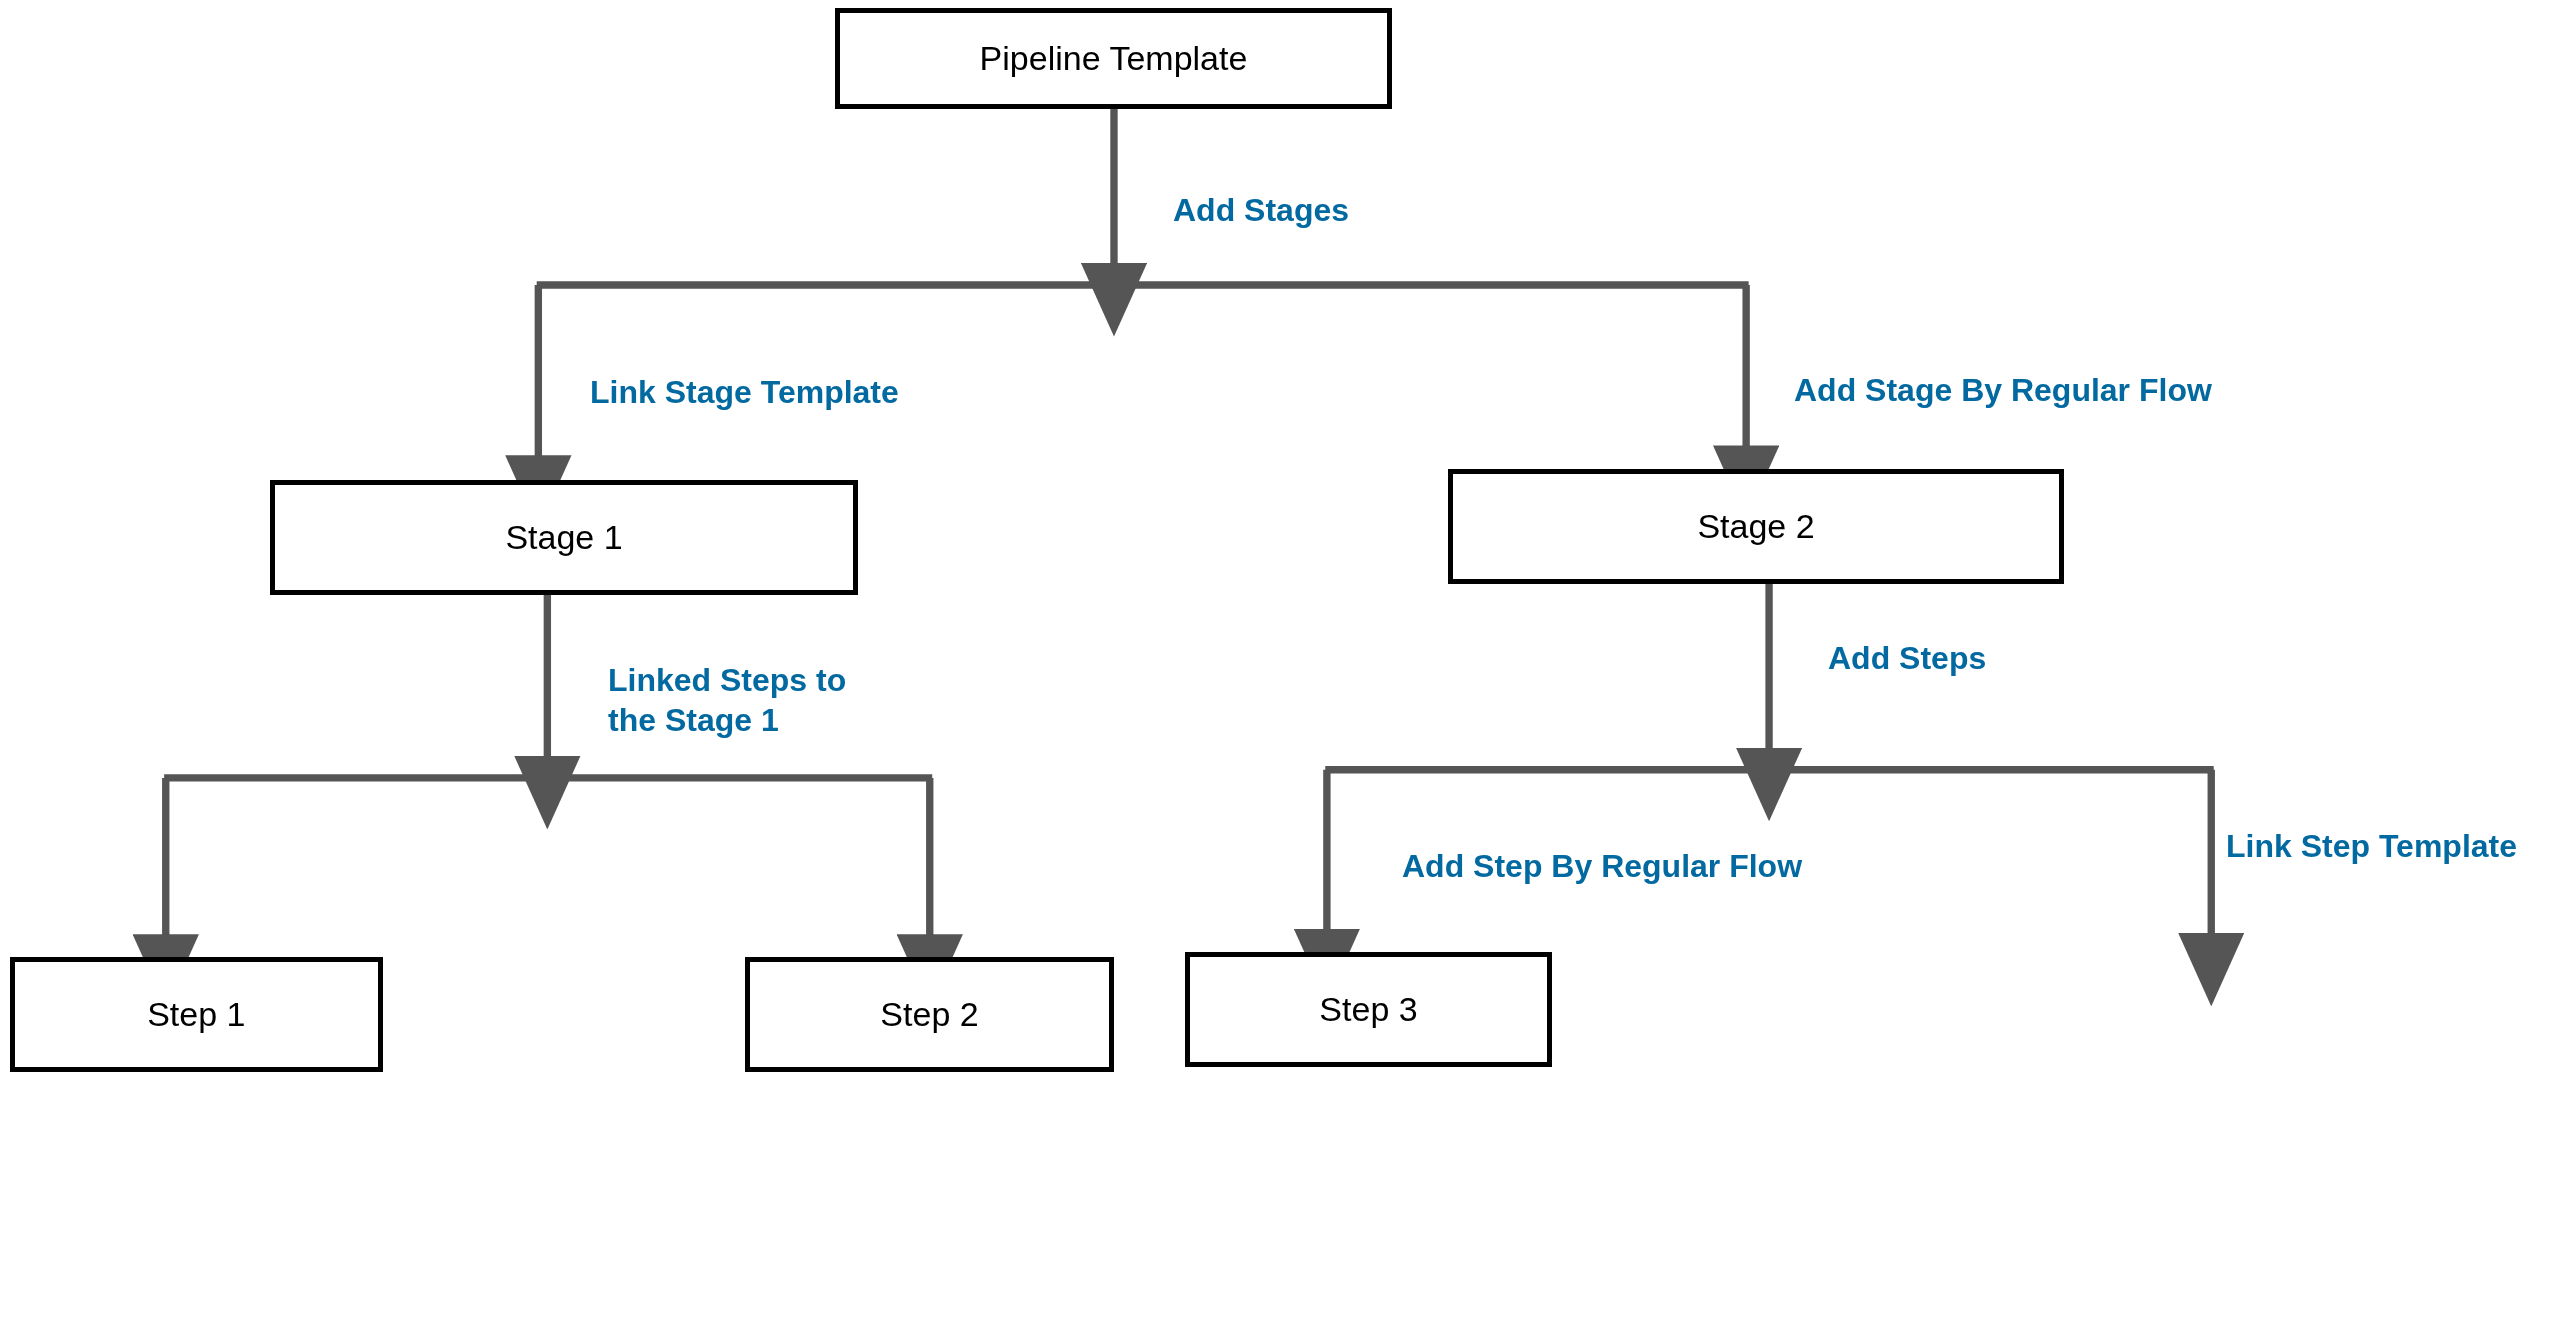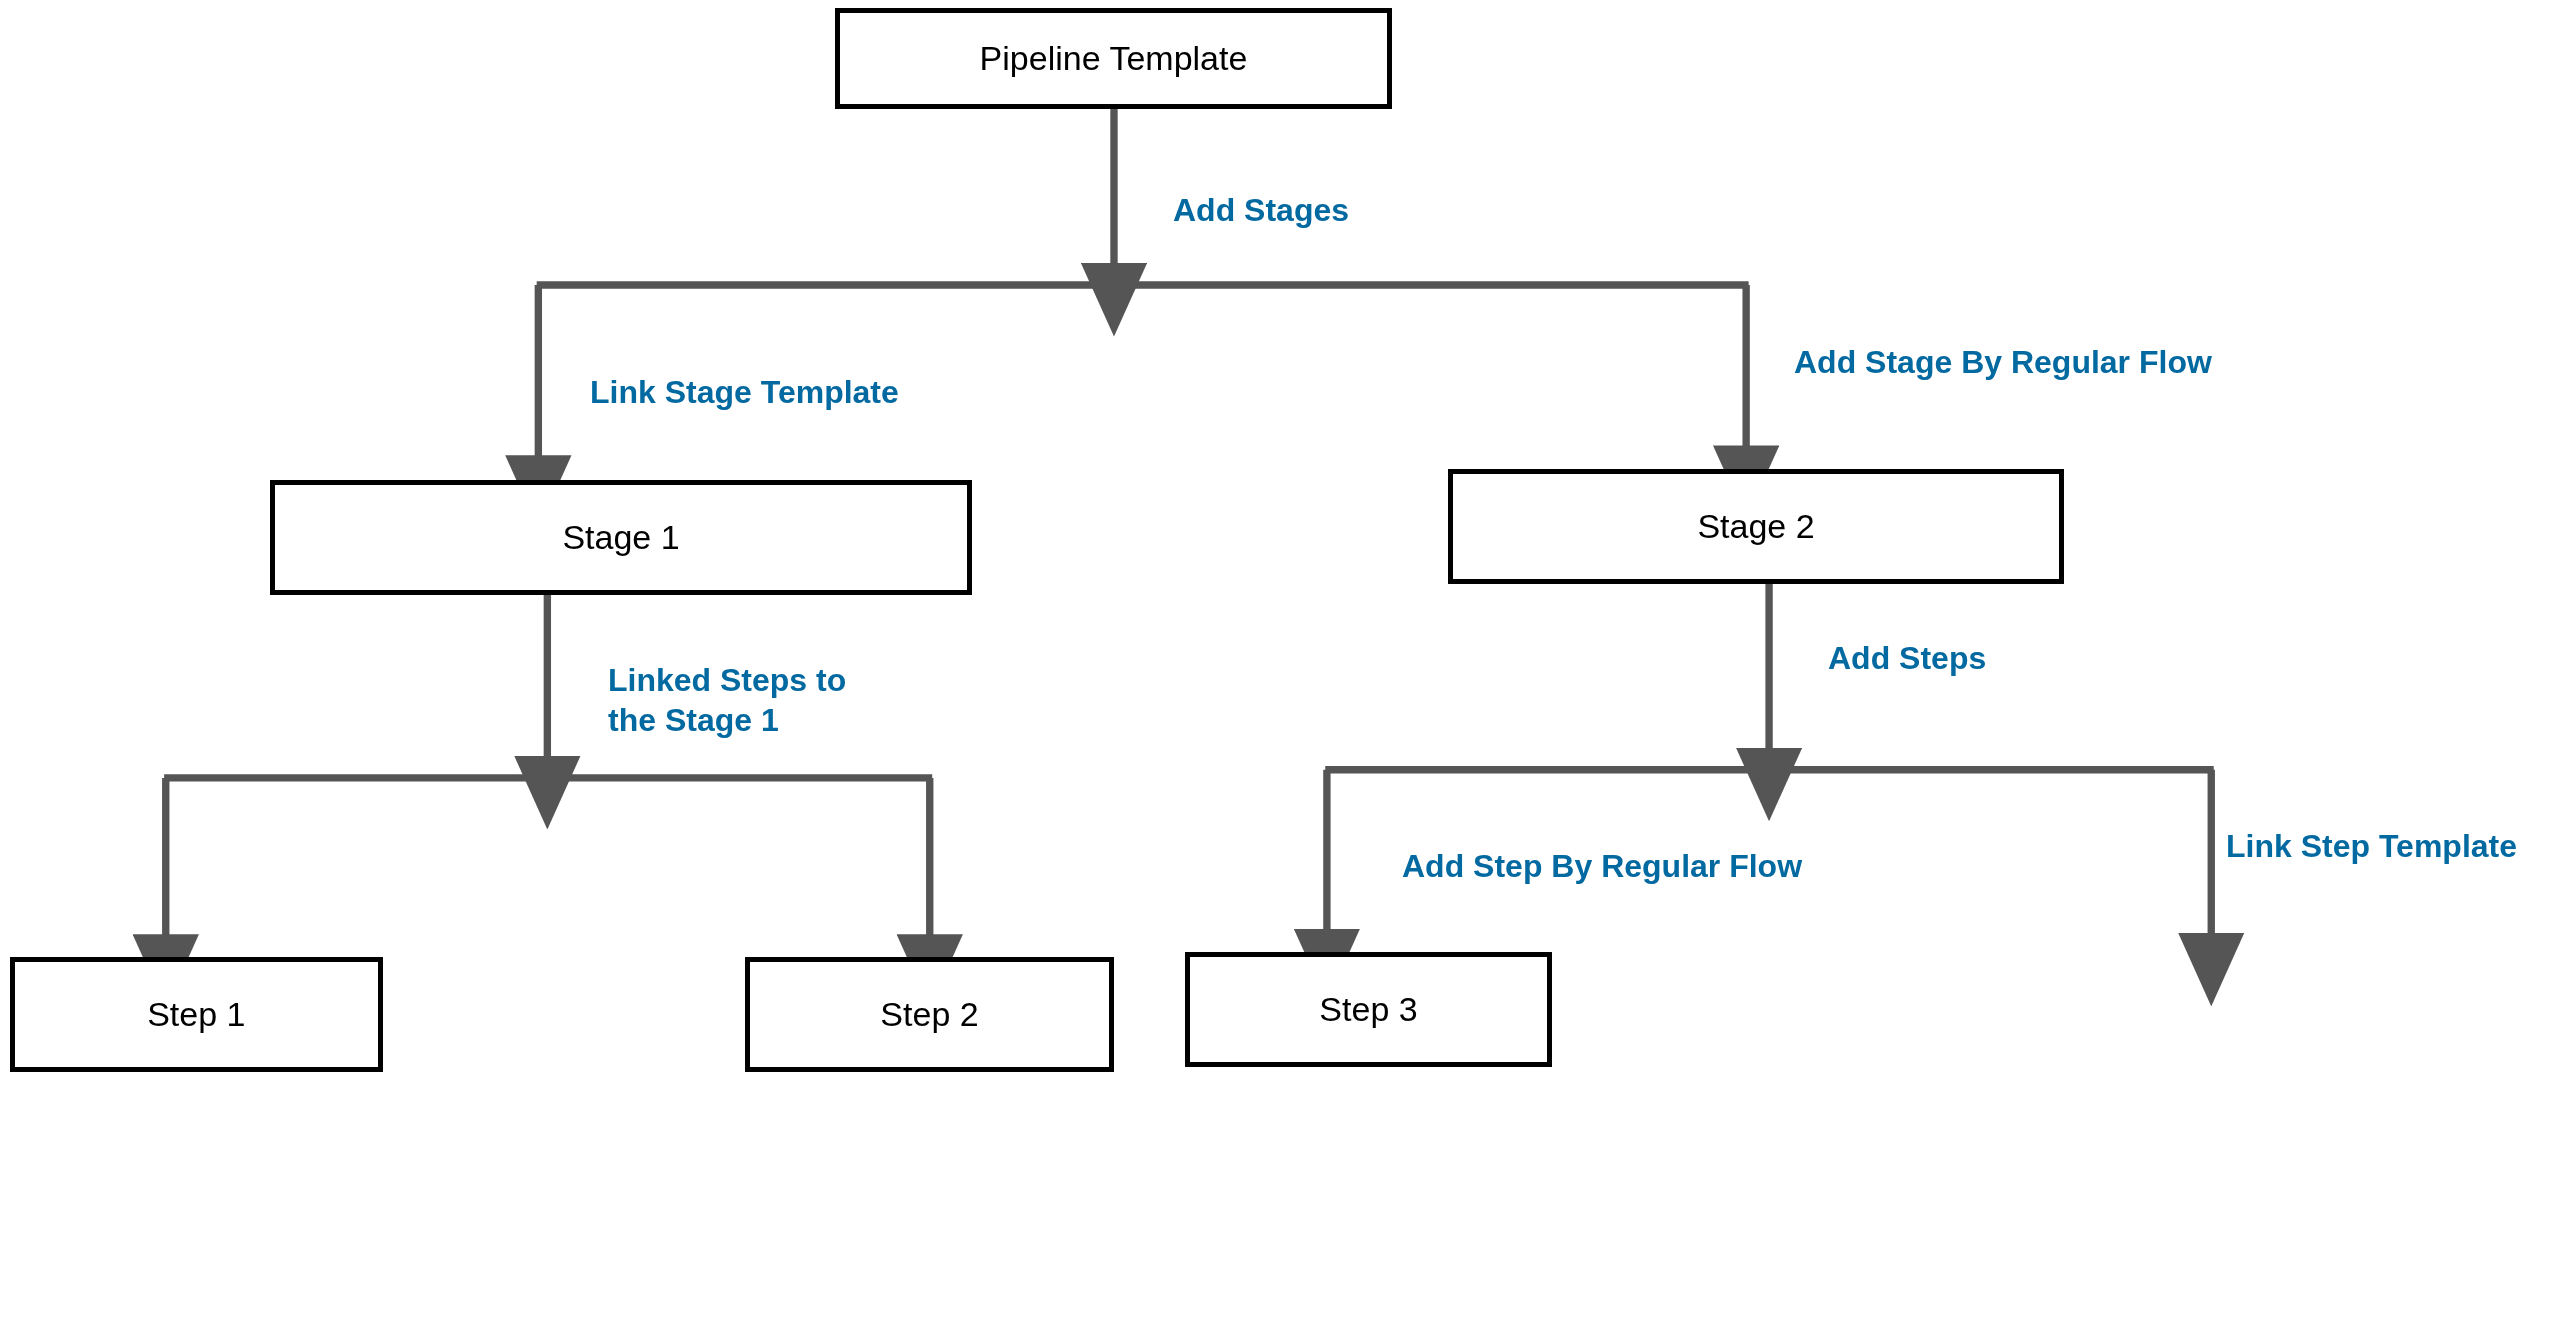--- a/index.html
+++ b/index.html
@@ -88,21 +88,21 @@
 
     <line x1="1620" y1="940" x2="1620" y2="1143" stroke="#555555" stroke-width="9" marker-end="url(#arrowhead)"></line>
 
     <line x1="2700" y1="940" x2="2700" y2="1148" stroke="#555555" stroke-width="9" marker-end="url(#arrowhead)"></line>
   </svg>
 
   <div class="node" style="left:835px; top:8.2px; width:557px; height:101px;">
     <span class="node-label">Pipeline Template</span>
   </div>
 
-  <div class="node" style="left:270px; top:480px; width:702px; height:115px;">
+  <div class="node" style="left:270px; top:480px; width:588px; height:115px;">
     <span class="node-label">Stage 1</span>
   </div>
 
   <div class="node" style="left:1448px; top:469px; width:616px; height:115px;">
     <span class="node-label">Stage 2</span>
   </div>
 
   <div class="node" style="left:9.8px; top:957px; width:373px; height:115px;">
     <span class="node-label">Step 1</span>
   </div>
@@ -113,21 +113,21 @@
 
   <div class="node" style="left:1185px; top:952px; width:367px; height:115px;">
     <span class="node-label">Step 3</span>
   </div>
 
 
   <div class="edge-label" style="left:1173px; top:190px;">Add Stages</div>
 
   <div class="edge-label" style="left:590px; top:372px;">Link Stage Template</div>
 
-  <div class="edge-label" style="left:1794px; top:342px;">Add Stage By Regular Flow</div>
+  <div class="edge-label" style="left:1794px; top:370px;">Add Stage By Regular Flow</div>
 
   <div class="edge-label" style="left:608px; top:660px;">Linked Steps to
 the Stage 1</div>
 
   <div class="edge-label" style="left:1828px; top:638px;text-align:center;">Add Steps</div>
 
   <div class="edge-label" style="left:1402px; top:846px;">Add Step By Regular Flow</div>
 
   <div class="edge-label" style="left:2226px; top:826px;">Link Step Template</div>
 

